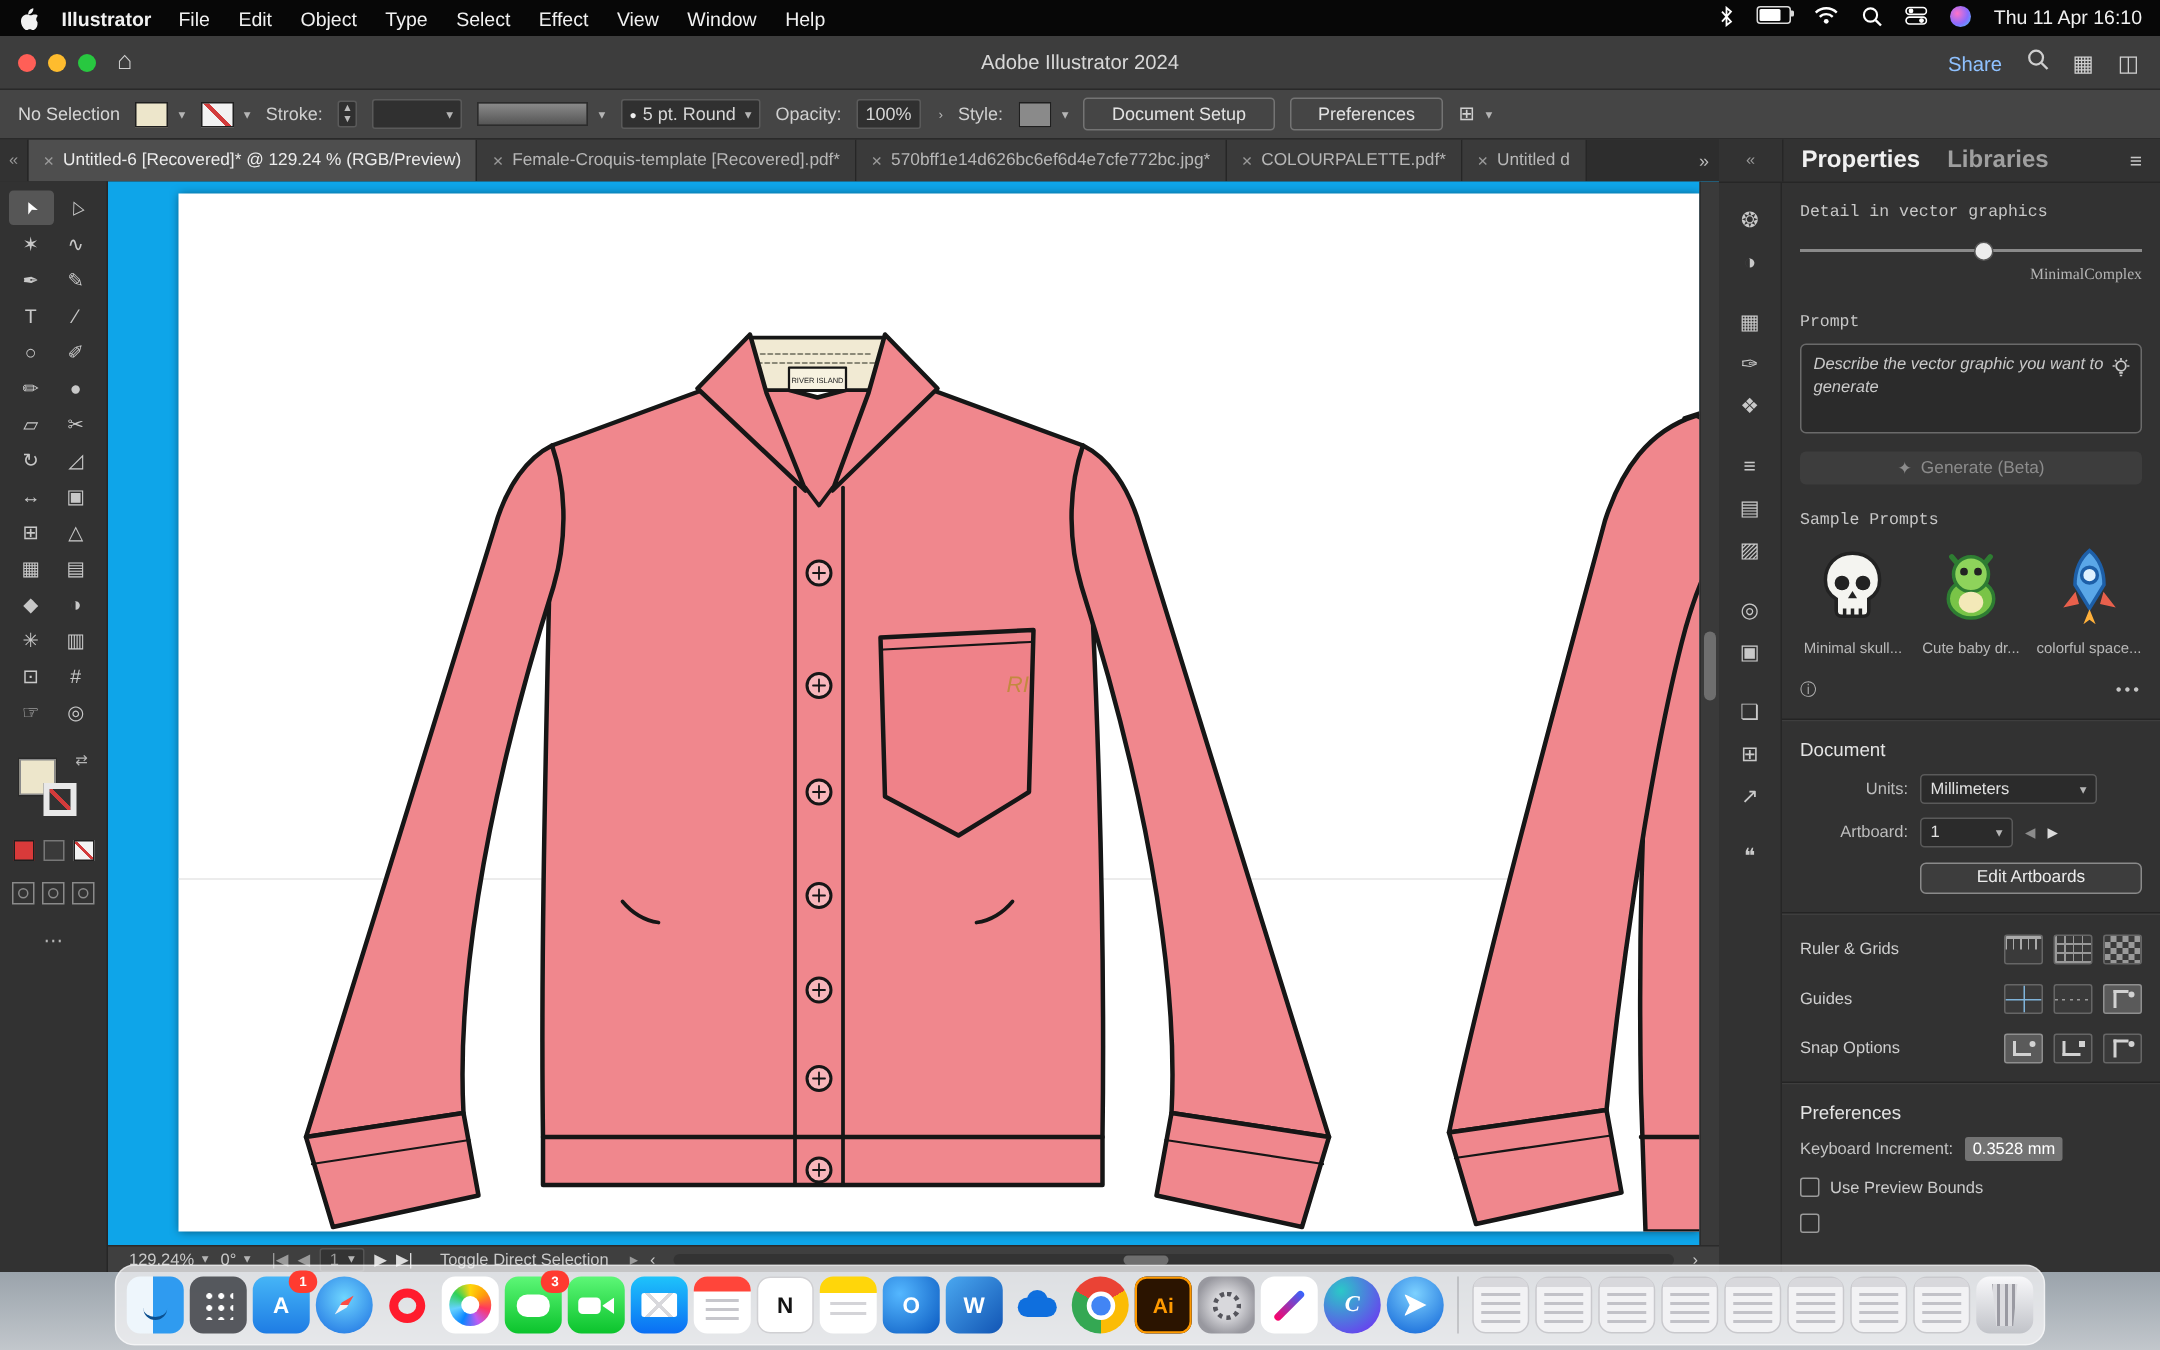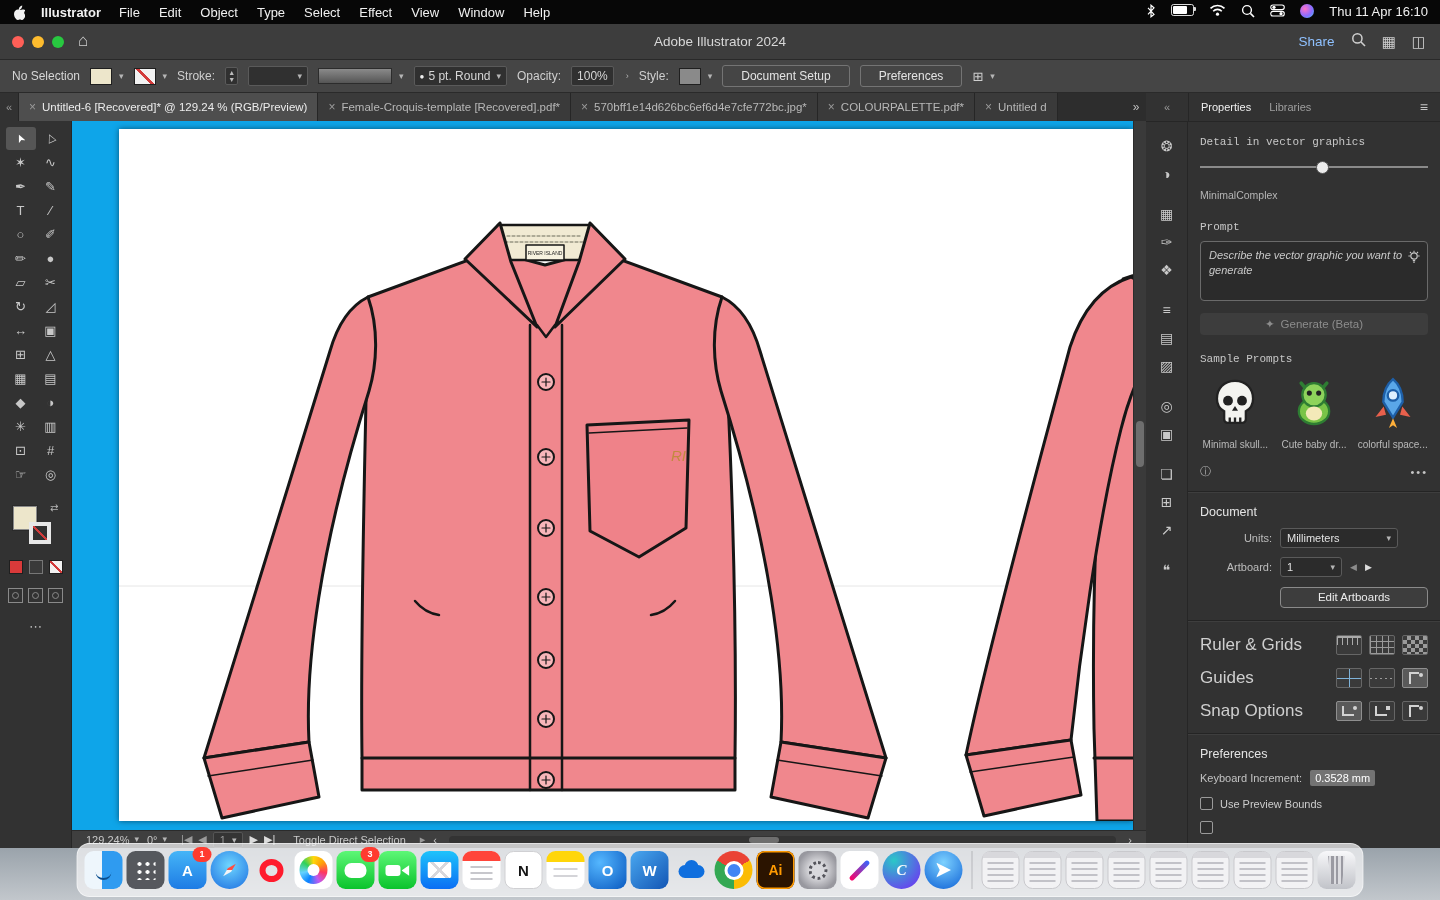--- a/index.html
+++ b/index.html
@@ -55,57 +55,57 @@
   .tab{display:flex;align-items:center;gap:6px;padding:0 10px;font-size:11.5px;color:#b7b7b7;background:#3a3a3a;border-right:1px solid #262626;white-space:nowrap;}
   .tab.active{background:#4e4e4e;color:#ececec;}
   .tab-close{color:#9a9a9a;font-size:12px;}
   .tabs-more{width:20px;display:flex;align-items:center;justify-content:center;color:#bdbdbd;font-size:12px;background:#2d2d2d;}
 
   
   .right-col{position:absolute;top:93px;right:0;width:294px;height:755px;background:#323232;}
   .rc-head{height:28px;display:flex;border-bottom:1px solid #262626;}
   .strip-head{width:42px;display:flex;align-items:center;justify-content:center;color:#9a9a9a;font-size:11px;border-right:1px solid #262626;}
   .props-head{flex:1;display:flex;align-items:center;gap:18px;padding:0 12px;}
-  .ptab{font-size:11px;color:#9f9f9f;}
+  .ptab{font-size:16px;color:#9f9f9f;font-weight:bold;}
   .ptab.active{color:#f0f0f0;}
   .phamb{margin-left:auto;color:#c5c5c5;font-size:14px;}
 
   .rc-body{display:flex;height:727px;}
   .icon-strip{width:42px;border-right:1px solid #262626;display:flex;flex-direction:column;align-items:center;padding-top:10px;box-sizing:border-box;}
   .strip-ico{width:28px;height:24px;display:flex;align-items:center;justify-content:center;color:#c9c9c9;font-size:14px;margin:2px 0;}
   .strip-ico.gap{margin-top:14px;}
 
   .props{flex:1;padding:0 12px;box-sizing:border-box;overflow:hidden;color:#c3c3c3;font-size:11px;}
   .p-label{color:#c7c7c7;font-size:11px;font-family:Liberation Mono, monospace;}
   .p-title{color:#e4e4e4;font-size:12.5px;margin-top:12px;}
   .divider{height:1px;background:#242424;border-bottom:1px solid #3e3e3e;margin:12px -12px 0;}
   .slider{position:relative;height:14px;margin-top:12px;}
   .slider .track{position:absolute;left:0;right:0;top:6px;height:2px;background:#8a8a8a;}
   .slider .knob{position:absolute;top:1px;left:51%;width:11px;height:11px;border-radius:50%;background:#ececec;border:1px solid #555;}
-  .slider-ends{display:flex;justify-content:flex-start;font-size:10.5px;color:#b4b4b4;margin-top:15px;}
+  .slider-ends{display:flex;justify-content:flex-end;font-size:10.5px;color:#b4b4b4;margin-top:4px;font-family:Liberation Serif, serif;}
   .prompt-box{margin-top:8px;height:46px;background:#2b2b2b;border:1px solid #6a6a6a;border-radius:4px;padding:6px 22px 6px 8px;position:relative;}
   .prompt-ph{font-style:italic;color:#c9c9c9;font-size:11px;line-height:15px;}
   .bulb{position:absolute;right:6px;top:8px;}
   .gen-btn{margin-top:12px;height:22px;border-radius:4px;background:#3d3d3d;color:#8c8c8c;display:flex;align-items:center;justify-content:center;gap:6px;font-size:11.5px;}
   .samples{display:flex;gap:8px;margin-top:8px;}
   .sample{width:74px;text-align:center;}
   .sample .thumb{height:60px;display:flex;align-items:center;justify-content:center;}
   .sample .cap{color:#b9b9b9;font-size:10px;margin-top:6px;white-space:nowrap;overflow:hidden;}
   .info-row{display:flex;align-items:center;margin-top:14px;color:#b0b0b0;}
   .info-row .dots{margin-left:auto;letter-spacing:2px;color:#c5c5c5;}
   .doc-row{display:grid;grid-template-columns:72px 1fr;column-gap:8px;align-items:center;margin-top:9px;}
   .doc-row .lab{text-align:right;color:#bdbdbd;}
   .sel{background:#2b2b2b;border:1px solid #5a5a5a;border-radius:3px;height:18px;display:inline-flex;align-items:center;padding:0 6px;color:#e2e2e2;gap:6px;font-size:11px;}
   .sel .cv{flex:1;}
   .ab-wrap{display:flex;align-items:center;gap:8px;}
   .nav-arrow{color:#8b8b8b;font-size:9px;}
   .nav-arrow.on{color:#dcdcdc;}
   .edit-ab{margin-top:10px;margin-left:80px;border:1px solid #8a8a8a;border-radius:4px;height:19px;line-height:19px;text-align:center;color:#ececec;font-size:11.5px;background:#3d3d3d;}
   .icon-row{display:flex;align-items:center;margin-top:13px;}
-  .icon-row .lab{color:#cfcfcf;font-size:17px;flex:1;}
+  .icon-row .lab{color:#cfcfcf;font-size:11px;flex:1;}
   .mini-btn{width:26px;height:20px;border:1px solid #666;background:#3a3a3a;border-radius:2px;margin-left:7px;box-sizing:border-box;position:relative;}
   .mini-btn.pressed{background:#5a5a5a;border-color:#8f8f8f;}
   .mb-ruler{background-image:repeating-linear-gradient(90deg,#aaa 0 1px,transparent 1px 5px),linear-gradient(#aaa,#aaa);background-size:100% 7px,100% 2px;background-repeat:no-repeat;background-position:0 2px,0 0;background-color:#3a3a3a;}
   .mb-grid{background-image:repeating-linear-gradient(90deg,#999 0 1px,transparent 1px 6px),repeating-linear-gradient(0deg,#999 0 1px,transparent 1px 6px);}
   .mb-checker{background-image:conic-gradient(#9a9a9a 25%,transparent 0 50%,#9a9a9a 0 75%,transparent 0);background-size:8px 8px;}
   .mb-guide1{background-image:linear-gradient(#7fb3d9,#7fb3d9),linear-gradient(#7fb3d9,#7fb3d9);background-size:100% 1px,1px 100%;background-position:0 9px,12px 0;background-repeat:no-repeat;}
   .mb-guide2{background-image:repeating-linear-gradient(90deg,#9a9a9a 0 2px,transparent 2px 5px);background-size:100% 1px;background-position:0 9px;background-repeat:no-repeat;}
   .snap-i::before{content:"";position:absolute;left:5px;bottom:4px;width:10px;height:8px;border-left:2px solid #d2d2d2;border-bottom:2px solid #d2d2d2;}
   .snap-i::after{content:"";position:absolute;right:4px;top:4px;width:4px;height:4px;background:#d2d2d2;border-radius:50%;}
   .snap-2::after{border-radius:0;}

